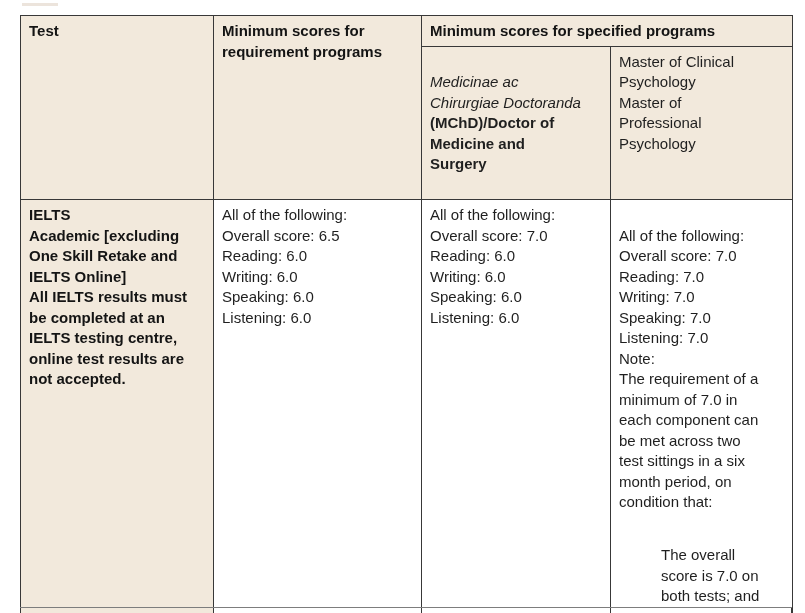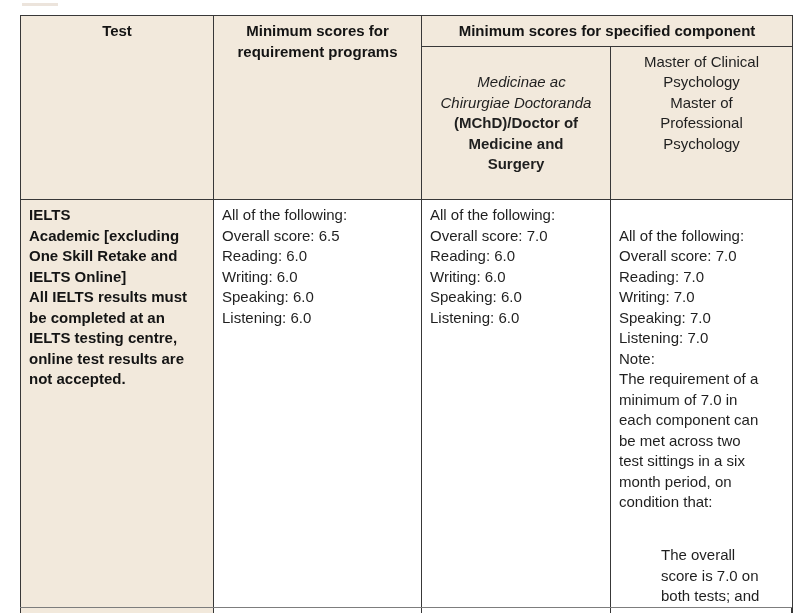--- a/index.html
+++ b/index.html
@@ -38,24 +38,24 @@
     padding: 5px 8px 4px 8px;
     font-size: 15px;
     line-height: 20.5px;
     white-space: pre-line;
     box-sizing: border-box;
     overflow: hidden;
   }
   td.beige { background: #f2e9dc; }
   td.white { background: #ffffff; }
   td.bold  { font-weight: bold; color: #141414; }
-  .italic  { font-style: italic; margin-left: 11px; }
+  .italic  { font-style: italic; }
   .block   { display: block; font-weight: bold; }
-  .h-row1 td { height: 30px; text-align: center; }
-  .h-row2 td { height: 116px; text-align: center; }
+  .h-row1 td { height: 30px; }
+  .h-row2 td { height: 116px; }
   .b-row1 td { height: 442px; }
   .indent-para {
     margin: 12px 0 17px 42px;
   }
   .next-row-fragment {
     position: absolute;
     left: 20px;
     top: 607px;
     width: 772px;
     height: 40px;
@@ -88,21 +88,21 @@
       <col style="width:193px">
       <col style="width:208px">
       <col style="width:189px">
       <col style="width:182px">
     </colgroup>
     <tbody>
       <tr class="h-row1">
         <td class="beige bold" rowspan="2">Test</td>
         <td class="beige bold" rowspan="2">Minimum scores for
 requirement programs</td>
-        <td class="beige bold" colspan="2">Minimum scores for specified component</td>
+        <td class="beige bold" colspan="2">Minimum scores for specified programs</td>
       </tr>
       <tr class="h-row2">
         <td class="beige">
           <span class="italic">Medicinae ac
 Chirurgiae Doctoranda</span>
           <span class="block">(MChD)/Doctor of
 Medicine and
 Surgery</span>
         </td>
         <td class="beige">Master of Clinical

